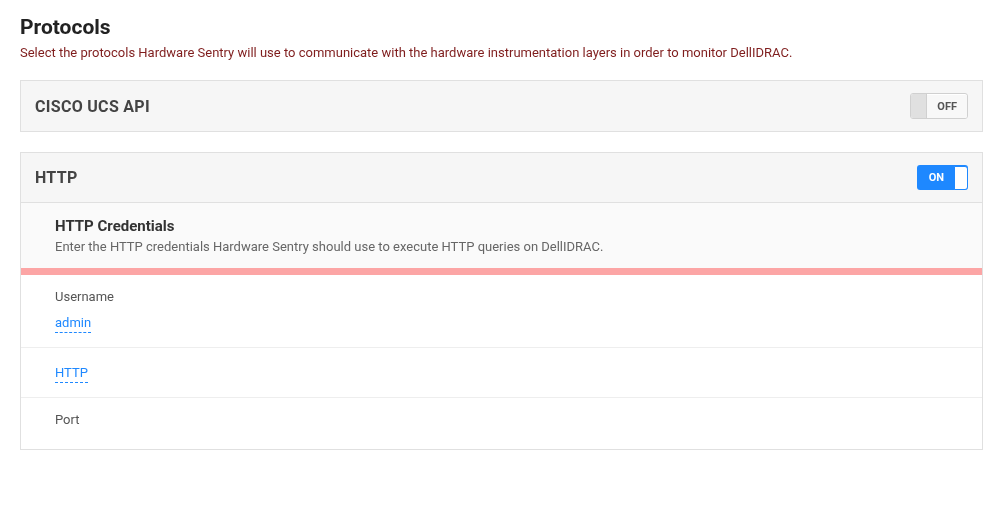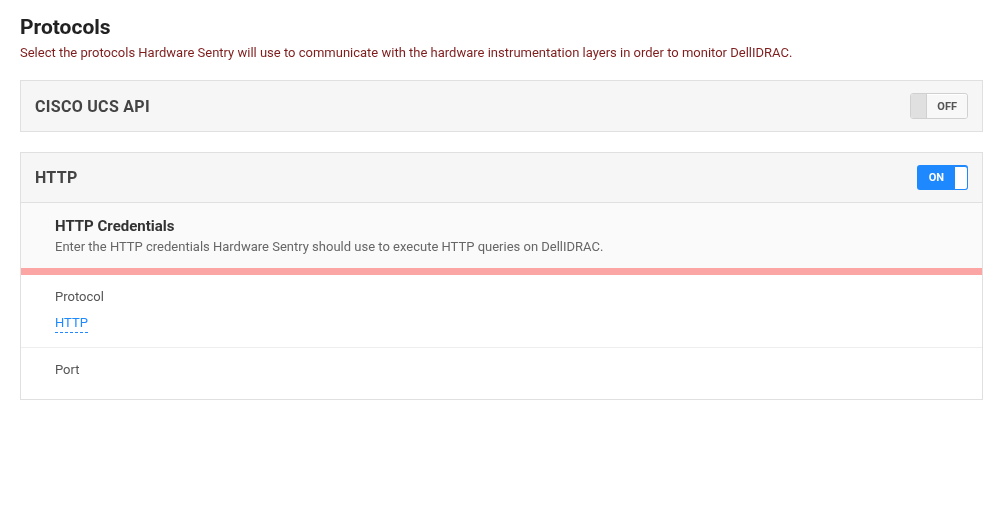--- a/index.html
+++ b/index.html
@@ -149,24 +149,27 @@
       <div class="toggle-on-knob"></div>
     </div>
   </div>
 
   <div class="sub-section">
     <div class="sub-header">
       <div class="sub-title">HTTP Credentials</div>
       <div class="sub-description">Enter the HTTP credentials Hardware Sentry should use to execute HTTP queries on DellIDRAC.</div>
     </div>
 
+    <div class="field-row">
+      <div class="field-label">Username</div>
+      <span class="field-value">admin</span>
+    </div>
 
 
     <div class="field-row">
-      <div class="field-label">Protocol</div>
       <span class="field-value">HTTP</span>
     </div>
 
     <div class="field-row">
       <div class="field-label">Port</div>
 
     </div>
   </div>
 </div>
 

